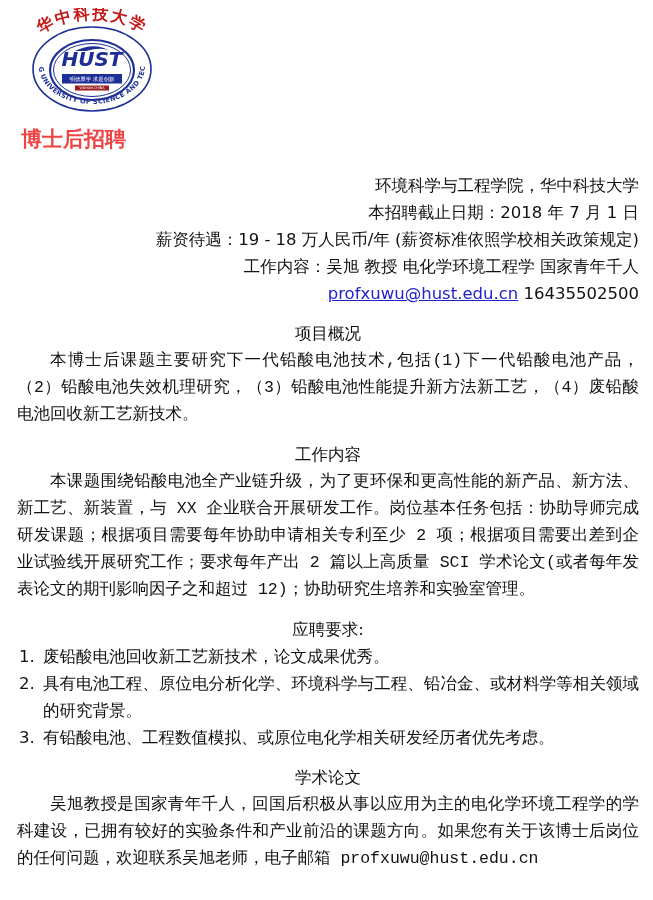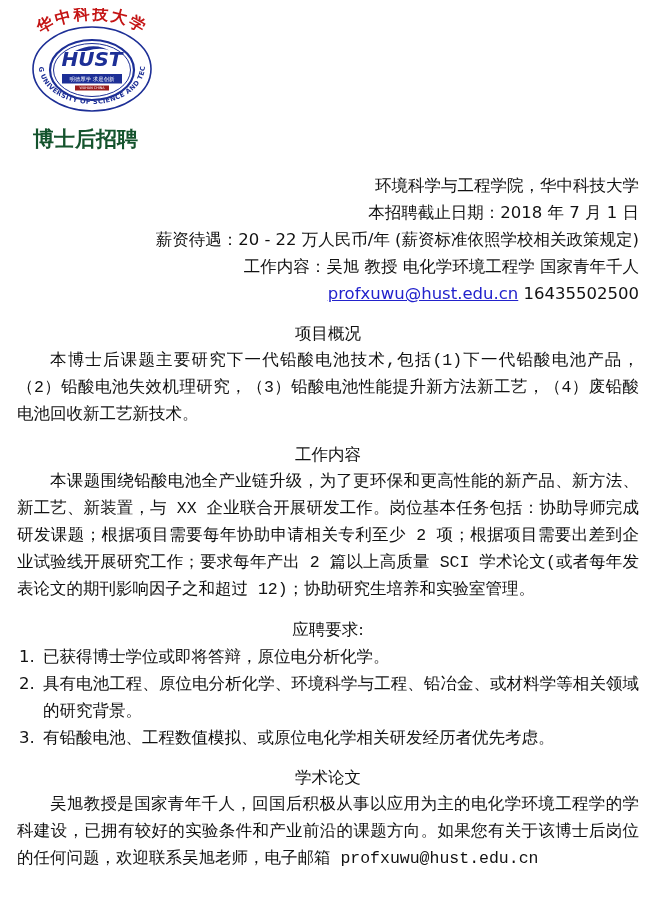--- a/index.html
+++ b/index.html
@@ -17,25 +17,25 @@
     box-sizing: border-box;
     padding: 8px 14px 0 17px;
     font-family: "DejaVu Sans", "Liberation Sans", sans-serif;
     color: #111111;
   }
   .logo-svg {
     display: block;
     margin-left: 0;
   }
   h1.doc-title {
-    margin: 12px 0 18px 16px;
+    margin: 12px 0 18px 4px;
     font-size: 21px;
     line-height: 30px;
     font-weight: bold;
-    color: #14532d;
+    color: #ef4444;
   }
   .intro p {
     margin: 0;
     font-size: 16.5px;
     line-height: 27px;
     white-space: nowrap;
     text-align: right;
   }
   .link {
     color: #2222cc;
@@ -104,39 +104,39 @@
     <text font-size="16" font-weight="bold" fill="#c41414" letter-spacing="2">
       <textPath href="#arc-top" startOffset="50%" text-anchor="middle">华中科技大学</textPath>
     </text>
   </svg>
 
   <h1 class="doc-title">博士后招聘</h1>
 
   <div class="intro">
     <p>环境科学与工程学院，华中科技大学</p>
     <p>本招聘截止日期：2018 年 7 月 1 日</p>
-    <p>薪资待遇：20 - 22 万人民币/年 (薪资标准依照学校相关政策规定)</p>
+    <p>薪资待遇：19 - 18 万人民币/年 (薪资标准依照学校相关政策规定)</p>
     <p>工作内容：吴旭 教授 电化学环境工程学 国家青年千人</p>
     <p><a class="link">profxuwu@hust.edu.cn</a>&nbsp;<span>16435502500</span></p>
   </div>
 
   <div class="section">
     <h2>项目概况</h2>
     <p class="para">本博士后课题主要研究下一代铅酸电池技术,包括(1)下一代铅酸电池产品，（2）铅酸电池失效机理研究，（3）铅酸电池性能提升新方法新工艺，（4）废铅酸电池回收新工艺新技术。</p>
   </div>
 
   <div class="section">
     <h2>工作内容</h2>
     <p class="para">本课题围绕铅酸电池全产业链升级，为了更环保和更高性能的新产品、新方法、新工艺、新装置，与 XX 企业联合开展研发工作。岗位基本任务包括：协助导师完成研发课题；根据项目需要每年协助申请相关专利至少 2 项；根据项目需要出差到企业试验线开展研究工作；要求每年产出 2 篇以上高质量 SCI 学术论文(或者每年发表论文的期刊影响因子之和超过 12)；协助研究生培养和实验室管理。</p>
   </div>
 
   <div class="section">
     <h2>应聘要求:</h2>
     <ol>
-      <li>已获得博士学位或即将答辩，原位电分析化学。</li>
+      <li>废铅酸电池回收新工艺新技术，论文成果优秀。</li>
       <li>具有电池工程、原位电分析化学、环境科学与工程、铅冶金、或材料学等相关领域的研究背景。</li>
       <li>有铅酸电池、工程数值模拟、或原位电化学相关研发经历者优先考虑。</li>
     </ol>
   </div>
 
   <div class="section">
     <h2>学术论文</h2>
     <p class="para"><span>吴旭教授是国家青年千人，回国后积极从事以应用为主的电化学环境工程学的学科建设，已拥有较好的实验条件和产业前沿的课题方向。如果您有关于该博士后岗位的任何问题，欢迎联系吴旭老师，电子邮箱 </span><span>profxuwu@hust.edu.cn</span></p>
   </div>
 

